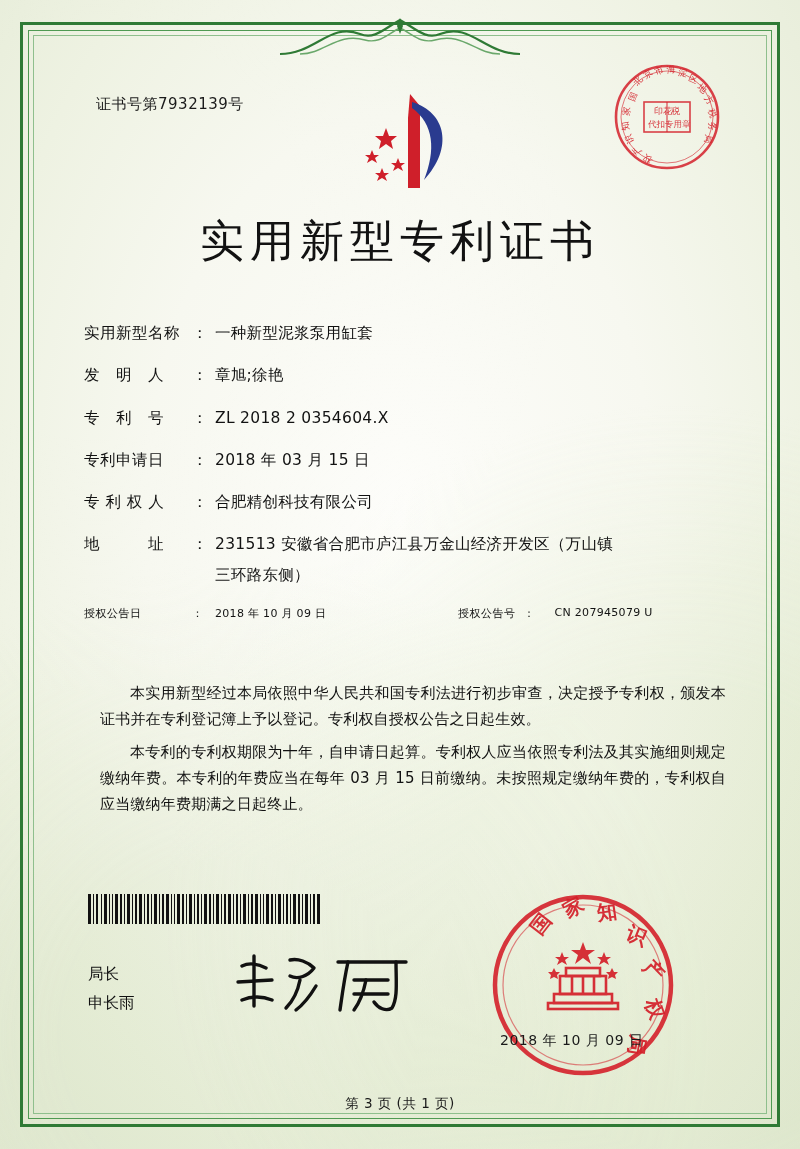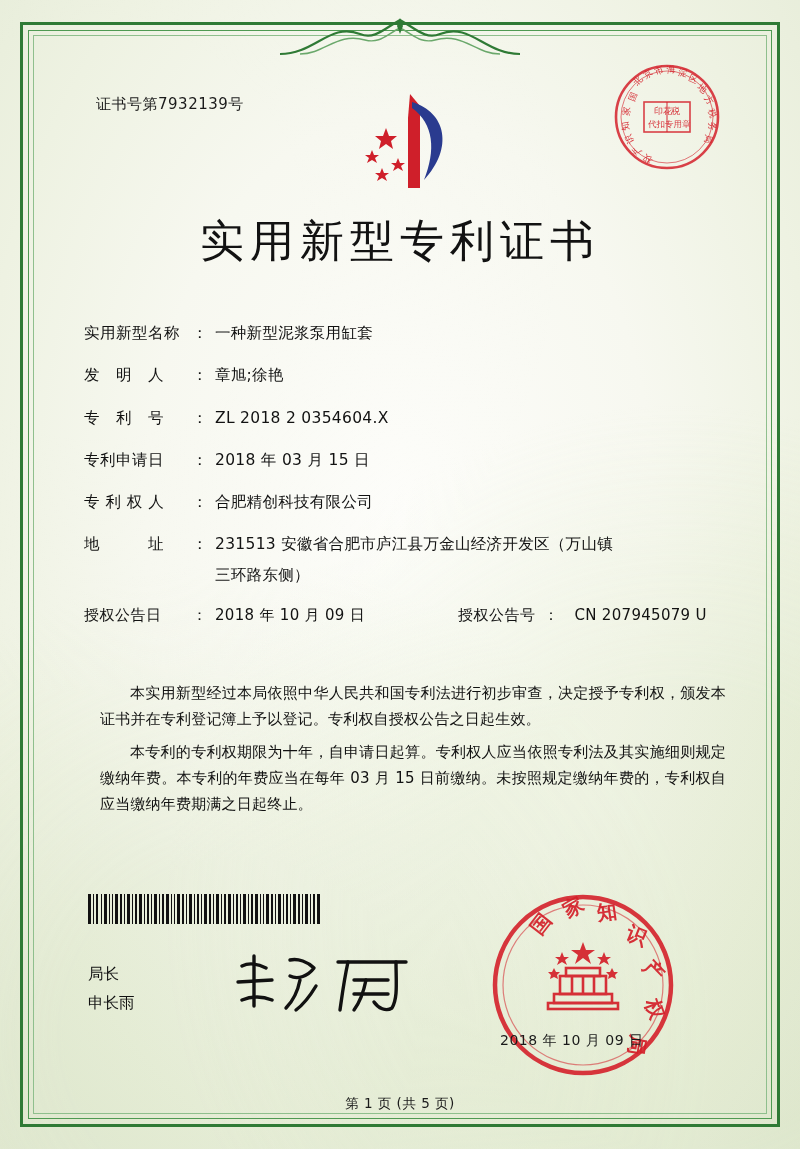--- a/index.html
+++ b/index.html
@@ -115,21 +115,21 @@
     letter-spacing: 0.3px;
     margin-left: 13px;
   }
   .field-value .line2 {
     display: block;
     margin-top: 7px;
   }
   .row-two-col {
     display: flex;
     align-items: flex-start;
-    font-size: 15px;
+    font-size: 11px;
     color: #121212;
     margin-bottom: 19px;
   }
   .col-a { display: flex; flex: 0 0 374px; }
   .col-b { display: flex; flex: 1 1 auto; gap: 8px; }
   .col-b .field-label { width: auto; flex: 0 0 auto; }
   .paragraphs {
     position: absolute;
     left: 100px;
     right: 74px;
@@ -440,15 +440,15 @@
       <text x="110" y="30" transform="rotate(-8 110 30)">知</text>
       <text x="137" y="48" transform="rotate(22 137 48)">识</text>
       <text x="154" y="78" transform="rotate(46 154 78)">产</text>
       <text x="157" y="112" transform="rotate(70 157 112)">权</text>
       <text x="144" y="144" transform="rotate(100 144 144)">局</text>
     </g>
   </svg>
 
   <div class="seal-date">2018 年 10 月 09 日</div>
 
-  <div class="footer">第 1 页 (共 5 页)</div>
+  <div class="footer">第 3 页 (共 1 页)</div>
 
 </div>
 
 </body></html>

